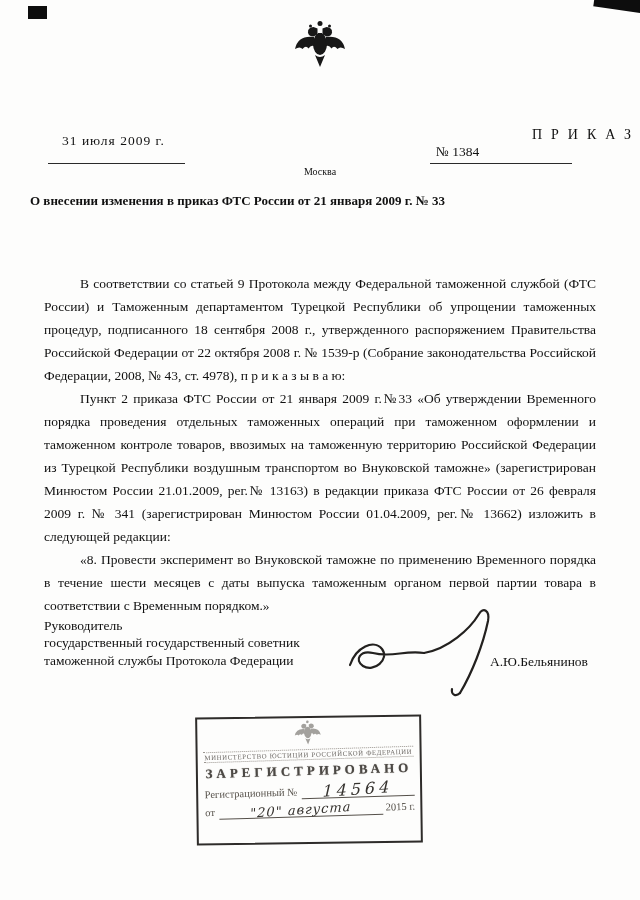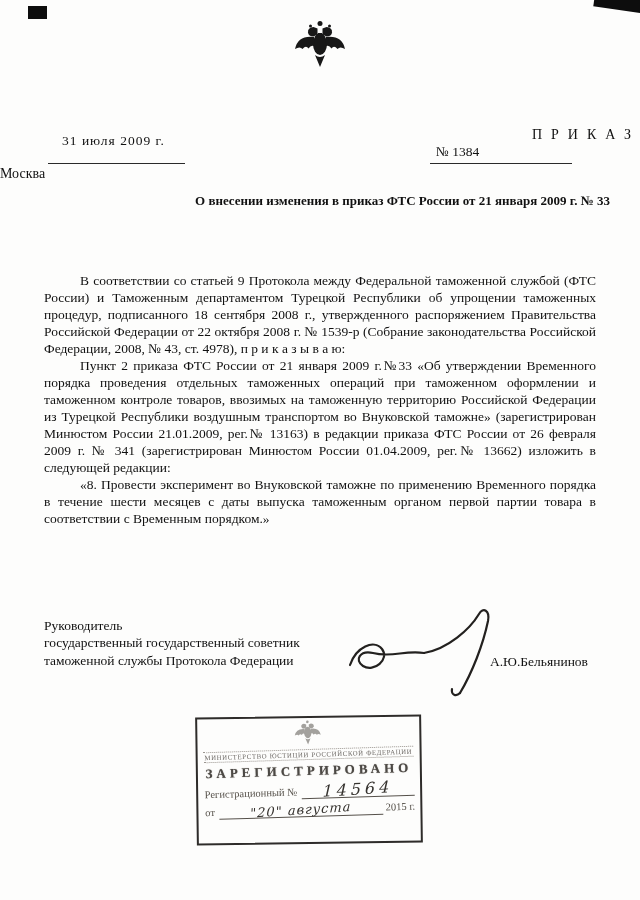--- a/index.html
+++ b/index.html
@@ -23,28 +23,28 @@
     letter-spacing:5px;word-spacing:10px;
   }
   .doc-type{
     position:absolute;left:0;top:127px;width:100%;
     text-align:right;font-weight:normal;font-size:14px;letter-spacing:9px;
   }
   .doc-date{position:absolute;left:62px;top:133px;font-size:13.5px;letter-spacing:1px;}
   .date-underline{position:absolute;left:48px;top:163px;width:137px;height:1px;background:#2a2a2a;}
   .doc-number{position:absolute;left:436px;top:144px;font-size:13.5px;}
   .number-underline{position:absolute;left:430px;top:163px;width:142px;height:1px;background:#2a2a2a;}
-  .doc-city{position:absolute;left:0;top:166px;width:100%;font-size:14px;}
+  .doc-city{position:absolute;left:0;top:166px;width:100%;text-align:center;font-size:10px;}
   .doc-title{
     position:absolute;left:30px;top:193px;width:580px;
-    text-align:right;font-weight:bold;font-size:13px;
+    text-align:left;font-weight:bold;font-size:13px;
   }
   .body-text{
     position:absolute;left:44px;top:272px;width:552px;
-    font-size:13.5px;line-height:17px;text-align:justify;
+    font-size:13.5px;line-height:23px;text-align:justify;
   }
   .body-text p{margin:0;text-indent:36px;}
 
   .sig-block{position:absolute;left:44px;top:617px;width:552px;font-size:13.5px;line-height:17.3px;}
   .sig-name{position:absolute;right:8px;top:36px;font-size:13.5px;}
   .sig-scribble{position:absolute;left:296px;top:-10px;}
 
   .stamp{
     position:absolute;left:196px;top:716px;width:226px;height:128px;
     border:2px solid #2e2c2a;

